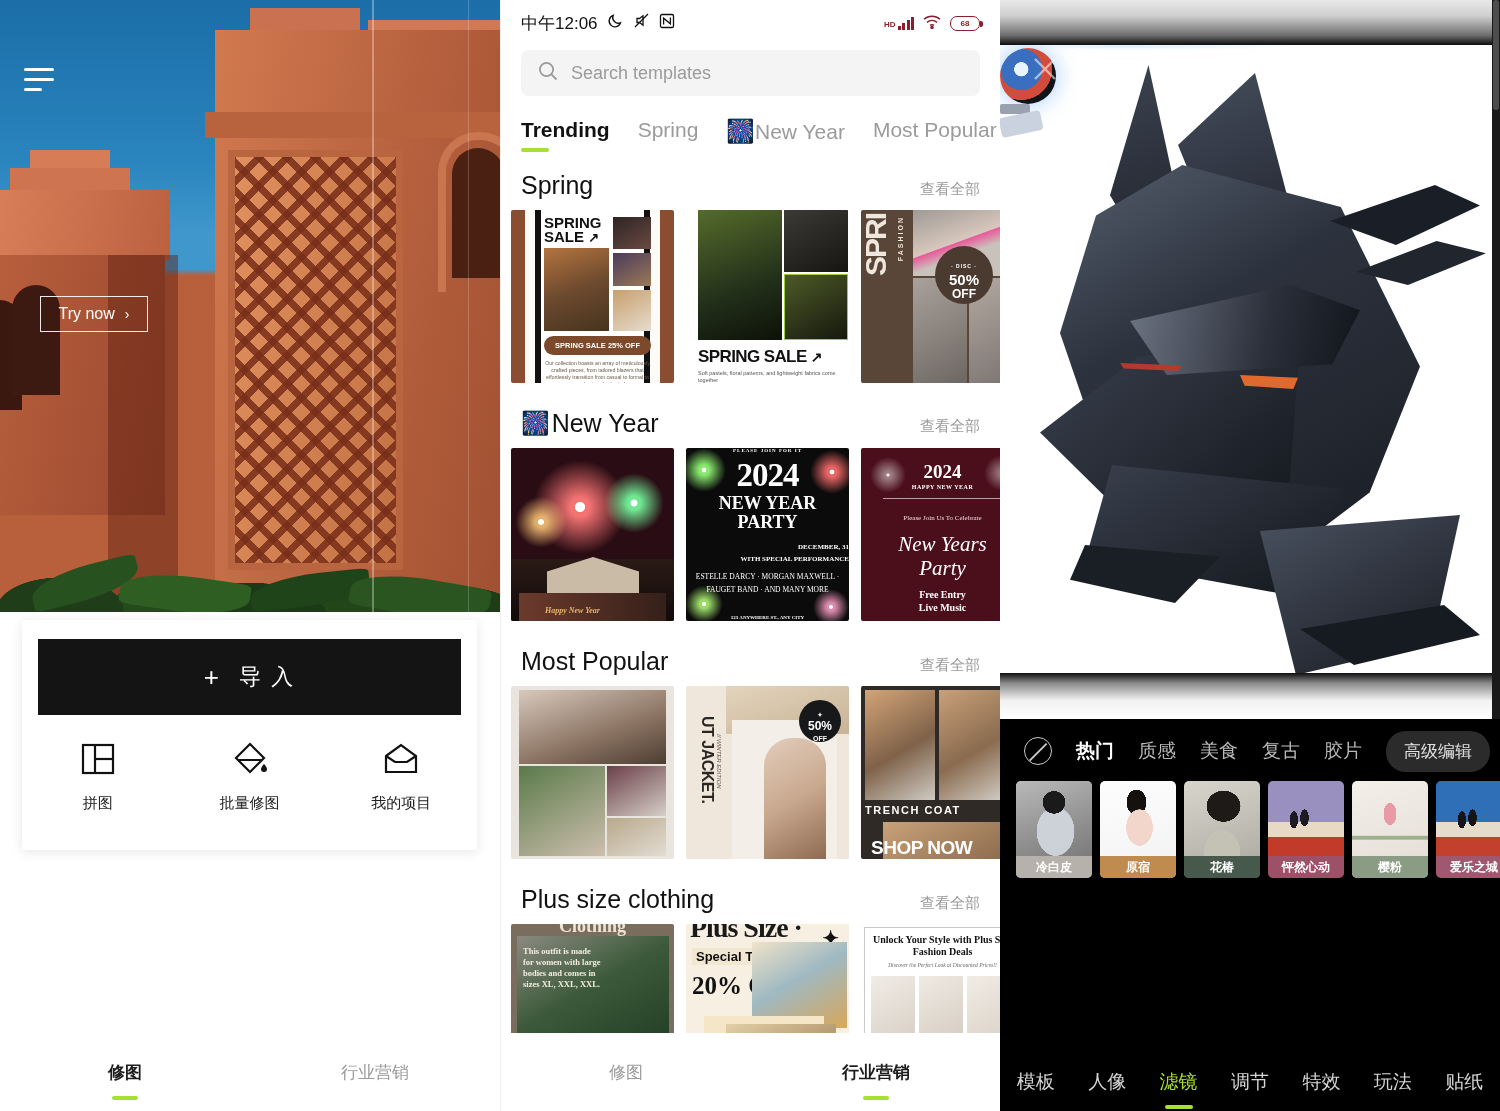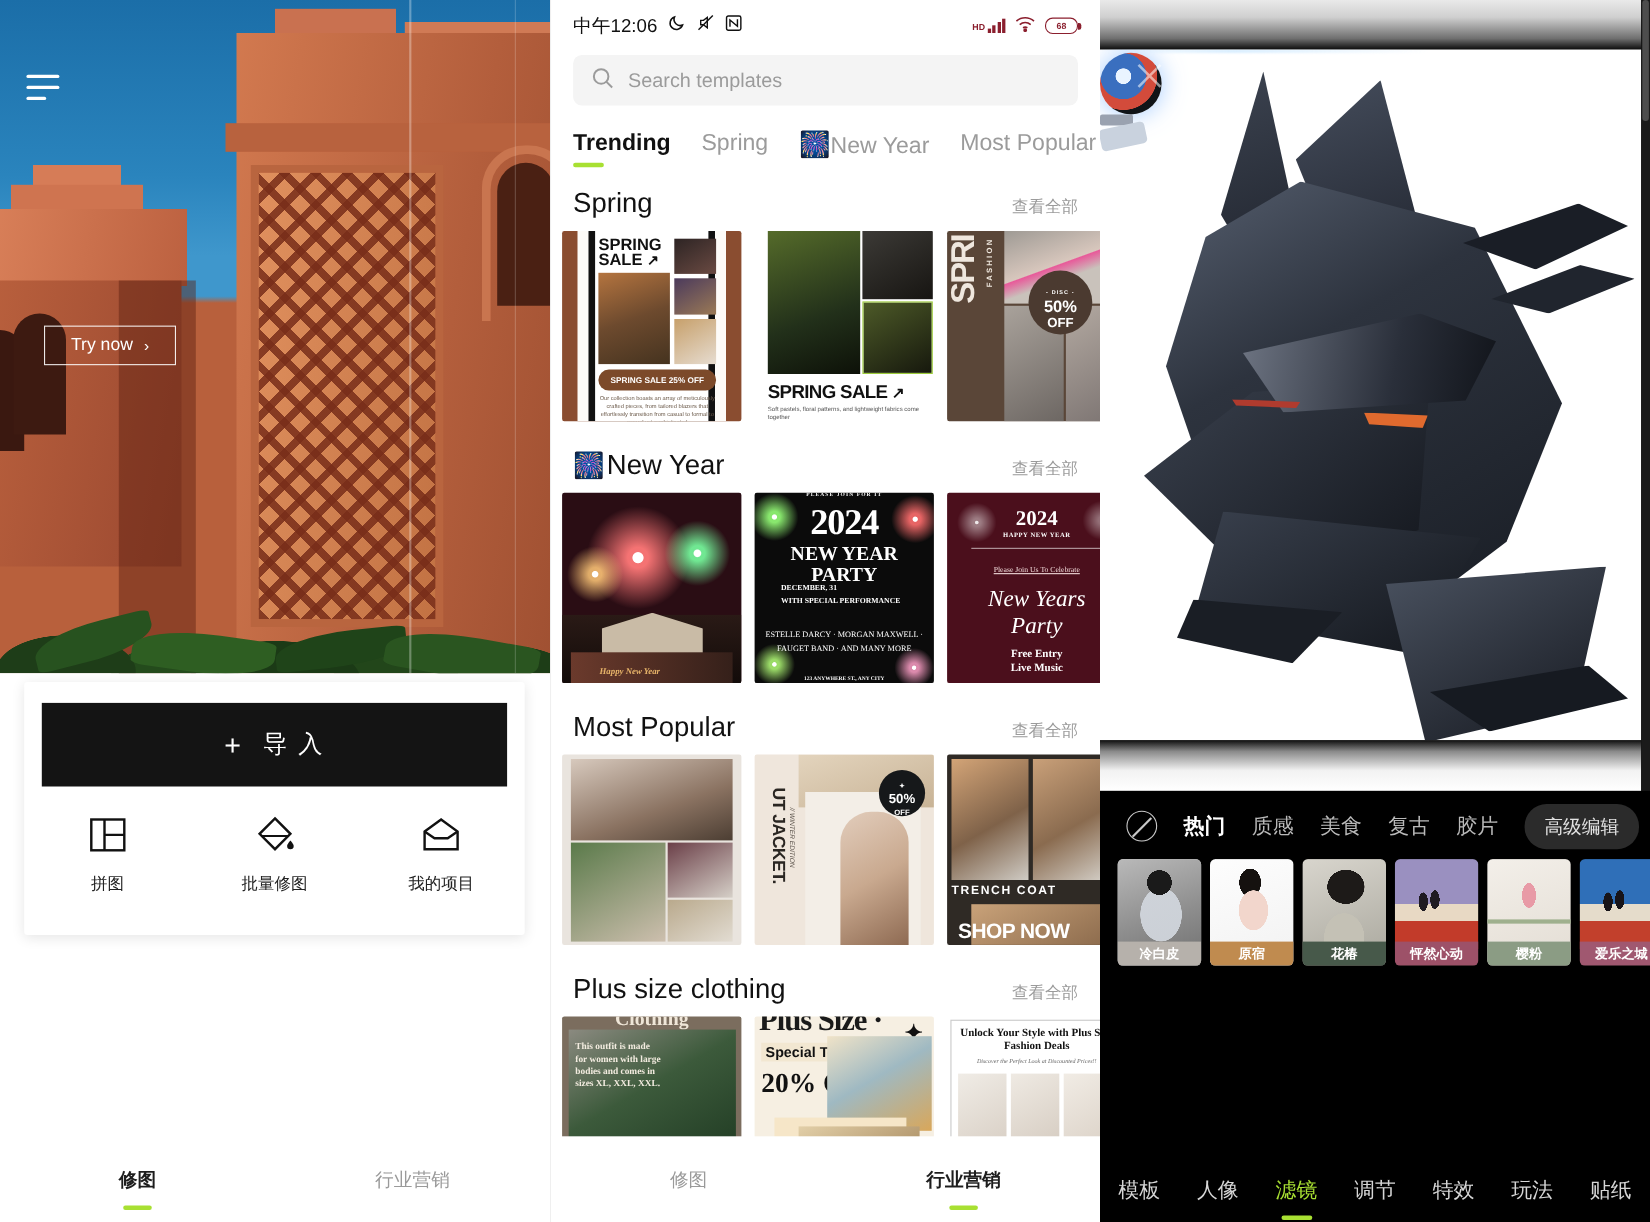--- a/index.html
+++ b/index.html
@@ -67,21 +67,21 @@
   .hamburger span:nth-child(1){ width:30px; }
   .hamburger span:nth-child(2){ width:30px; }
   .hamburger span:nth-child(3){ width:18px; }
 
   .hero-title {
     position:absolute; left:36px; top:222px; color:#fff;
     font-size:47px; font-weight:400; letter-spacing:.4px;
     text-shadow:0 2px 10px rgba(0,0,0,.25);
   }
   .hero-btn {
-    position:absolute; left:40px; top:296px; width:120px; height:36px;
+    position:absolute; left:40px; top:296px; width:108px; height:36px;
     border:1.5px solid rgba(255,255,255,.9); color:#fff;
     display:flex; align-items:center; justify-content:center; gap:10px;
     font-size:16px; cursor:pointer; background:transparent;
   }
   .hero-btn .chev { font-size:14px; }
 
   .card {
     position:absolute; left:22px; top:620px; width:455px; height:230px;
     background:#fff; box-shadow:0 2px 12px rgba(0,0,0,.10); border-radius:3px;
   }
@@ -504,31 +504,31 @@
         <div style="position:absolute;left:34px;bottom:6px;font:italic 800 8px 'Liberation Serif',serif;color:#e8b56a;">Happy New Year</div>
       </div>
       <div class="tpl ny2">
         <div class="firework" style="left:-10px;top:-6px;width:56px;height:56px;background:radial-gradient(circle,#fff 0 5%,rgba(150,255,120,.9) 7% 13%,rgba(0,0,0,0) 55%);"></div>
         <div class="firework" style="left:118px;top:-4px;width:56px;height:56px;background:radial-gradient(circle,#fff 0 5%,rgba(255,110,110,.9) 7% 13%,rgba(0,0,0,0) 55%);"></div>
         <div class="firework" style="left:-6px;top:132px;width:48px;height:48px;background:radial-gradient(circle,#fff 0 5%,rgba(180,255,120,.85) 7% 13%,rgba(0,0,0,0) 55%);"></div>
         <div class="firework" style="left:122px;top:136px;width:46px;height:46px;background:radial-gradient(circle,#fff 0 5%,rgba(255,160,200,.85) 7% 13%,rgba(0,0,0,0) 55%);"></div>
         <div style="position:absolute;left:0;right:0;top:0;text-align:center;font:700 5px 'Liberation Serif',serif;color:#fff;letter-spacing:1px;">PLEASE JOIN FOR IT</div>
         <div style="position:absolute;left:0;right:0;top:12px;text-align:center;font:800 33px/31px 'Liberation Serif',serif;color:#fff;letter-spacing:-1px;">2024</div>
         <div style="position:absolute;left:0;right:0;top:46px;text-align:center;font:800 18px/19px 'Liberation Serif',serif;color:#fff;">NEW YEAR<br>PARTY</div>
-        <div style="position:absolute;left:0;right:0;top:80px;text-align:left;font:800 7px/12px 'Liberation Serif',serif;color:#fff;padding-left:24px;">DECEMBER, 31<br>WITH SPECIAL PERFORMANCE</div>
+        <div style="position:absolute;left:0;right:0;top:93px;text-align:right;font:800 7px/12px 'Liberation Serif',serif;color:#fff;padding-left:24px;">DECEMBER, 31<br>WITH SPECIAL PERFORMANCE</div>
         <div style="position:absolute;left:8px;right:8px;top:122px;text-align:center;font:400 7.5px/13px 'Liberation Serif',serif;color:#fff;">ESTELLE DARCY · MORGAN MAXWELL · FAUGET BAND · AND MANY MORE</div>
         <div style="position:absolute;left:0;right:0;bottom:1px;text-align:center;font:700 5px 'Liberation Serif',serif;color:#fff;">123 ANYWHERE ST., ANY CITY</div>
       </div>
       <div class="tpl ny3">
         <div class="firework" style="left:4px;top:4px;width:46px;height:46px;background:radial-gradient(circle,rgba(255,255,255,.9) 0 4%,rgba(255,255,255,.45) 6% 11%,rgba(0,0,0,0) 55%);"></div>
         <div class="firework" style="left:118px;top:2px;width:46px;height:46px;background:radial-gradient(circle,rgba(255,255,255,.85) 0 4%,rgba(255,255,255,.4) 6% 11%,rgba(0,0,0,0) 55%);"></div>
         <div style="position:absolute;left:0;right:0;top:14px;text-align:center;font:800 19px/19px 'Liberation Serif',serif;color:#fff;">2024</div>
         <div style="position:absolute;left:0;right:0;top:36px;text-align:center;font:800 6px 'Liberation Serif',serif;color:#fff;letter-spacing:.5px;">HAPPY NEW YEAR</div>
         <div style="position:absolute;left:22px;right:22px;top:50px;height:1px;background:rgba(255,255,255,.6);"></div>
-        <div style="position:absolute;left:0;right:0;top:66px;text-align:center;font:400 7px 'Liberation Serif',serif;color:#f0d9d9;text-decoration:underline;">Please Join Us To Celebrate</div>
+        <div style="position:absolute;left:0;right:0;top:66px;text-align:center;font:400 7px 'Liberation Serif',serif;color:#f0d9d9;">Please Join Us To Celebrate</div>
         <div style="position:absolute;left:0;right:0;top:84px;text-align:center;font:italic 400 21px/24px 'Liberation Serif',serif;color:#fff;">New Years<br>Party</div>
         <div style="position:absolute;left:0;right:0;top:140px;text-align:center;font:700 10px/13px 'Liberation Serif',serif;color:#fff;">Free Entry<br>Live Music</div>
       </div>
     </div>
 
     <div class="section-head">
       <h2>Most Popular</h2>
       <span class="more">查看全部</span>
     </div>
     <div class="tpl-row">

